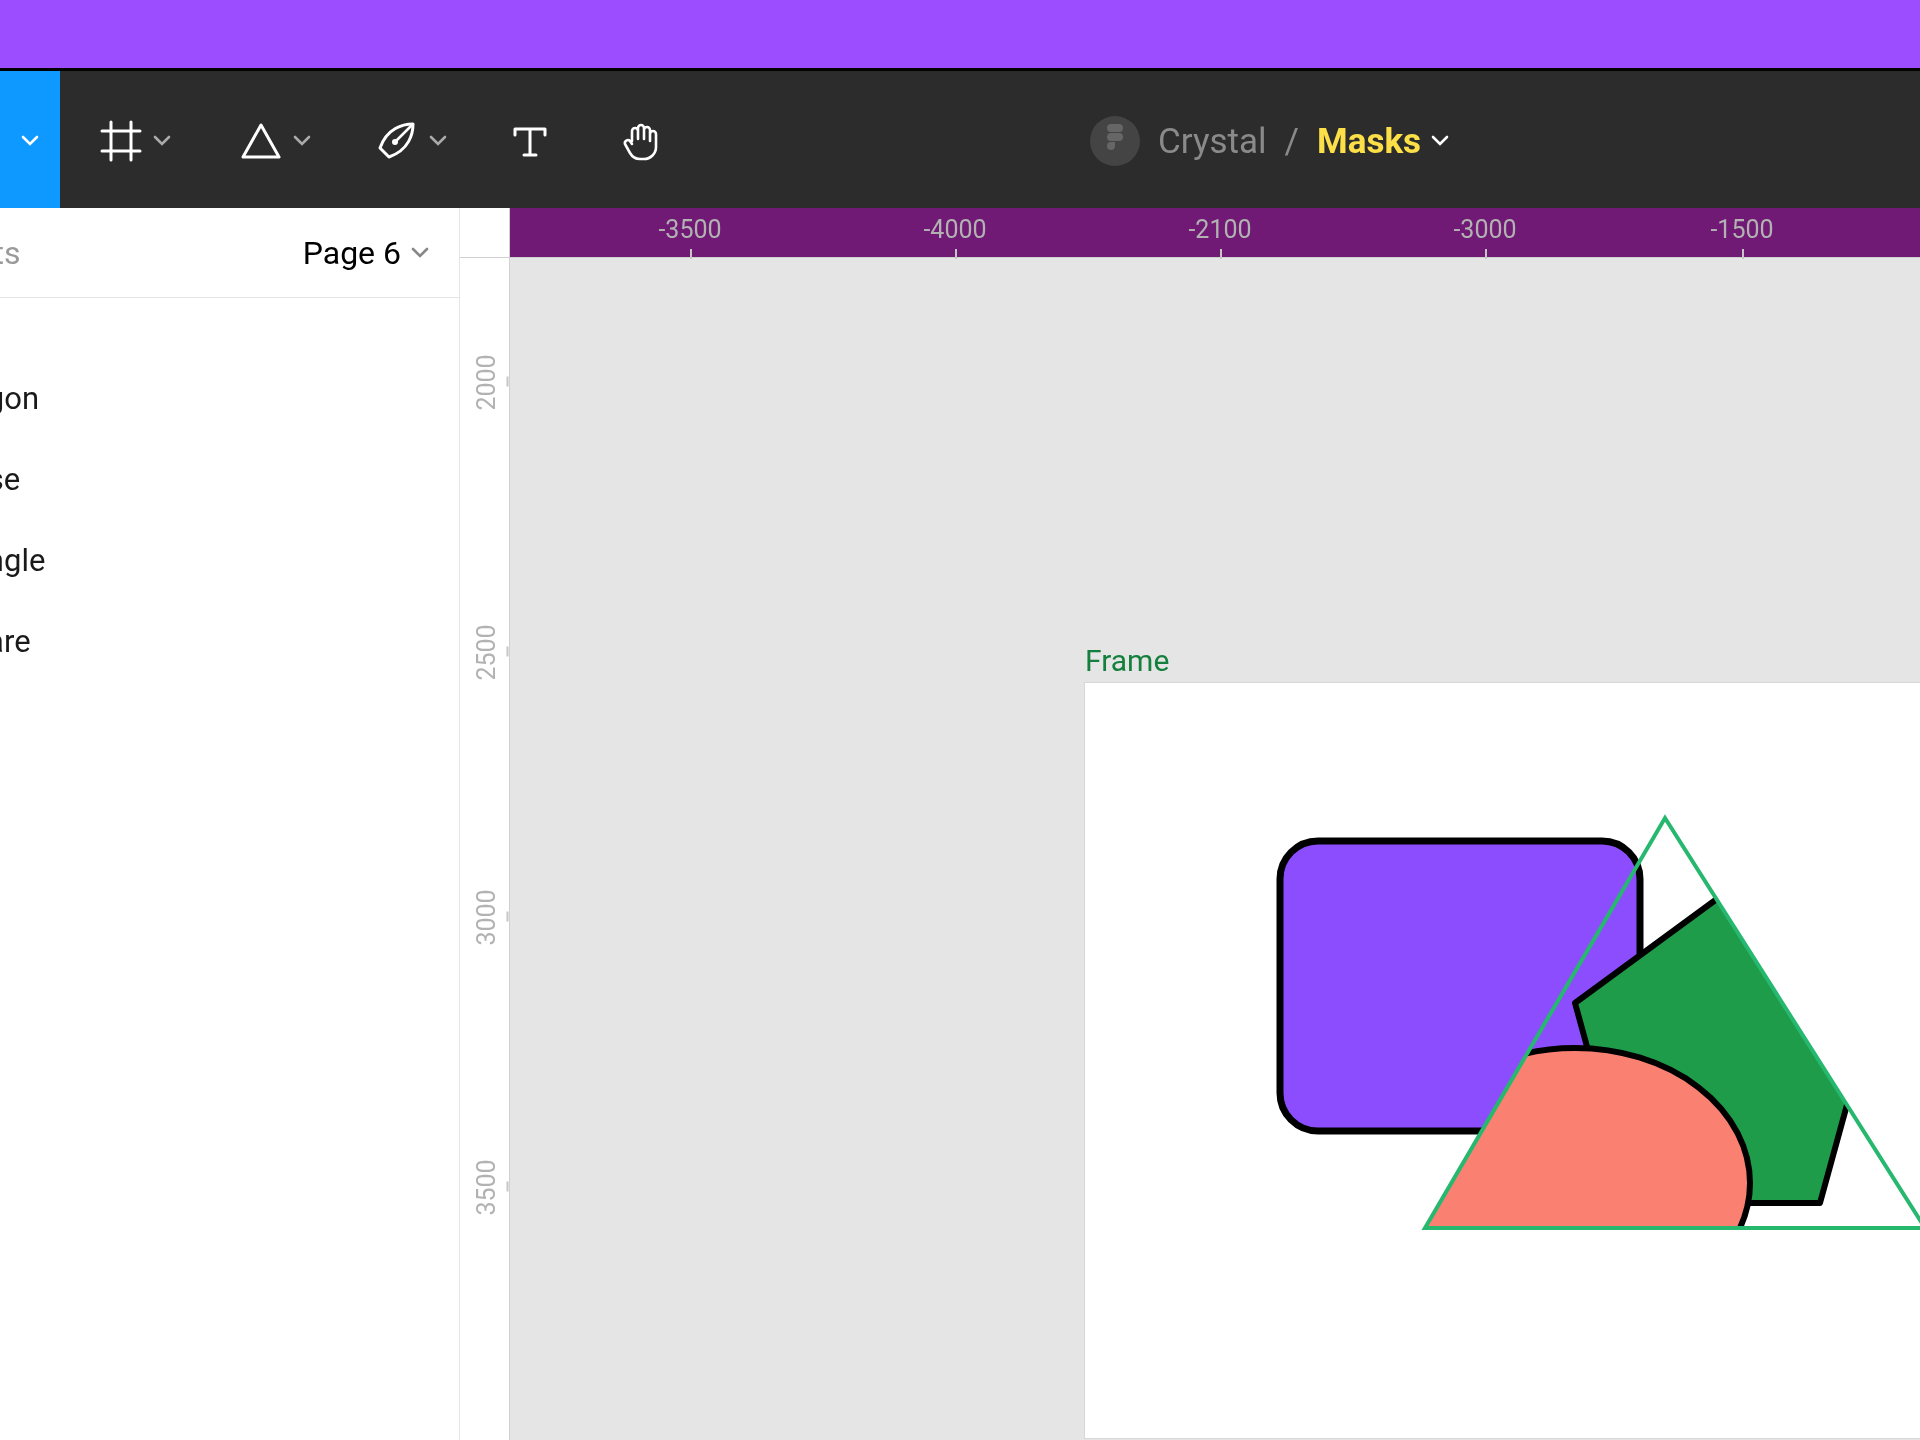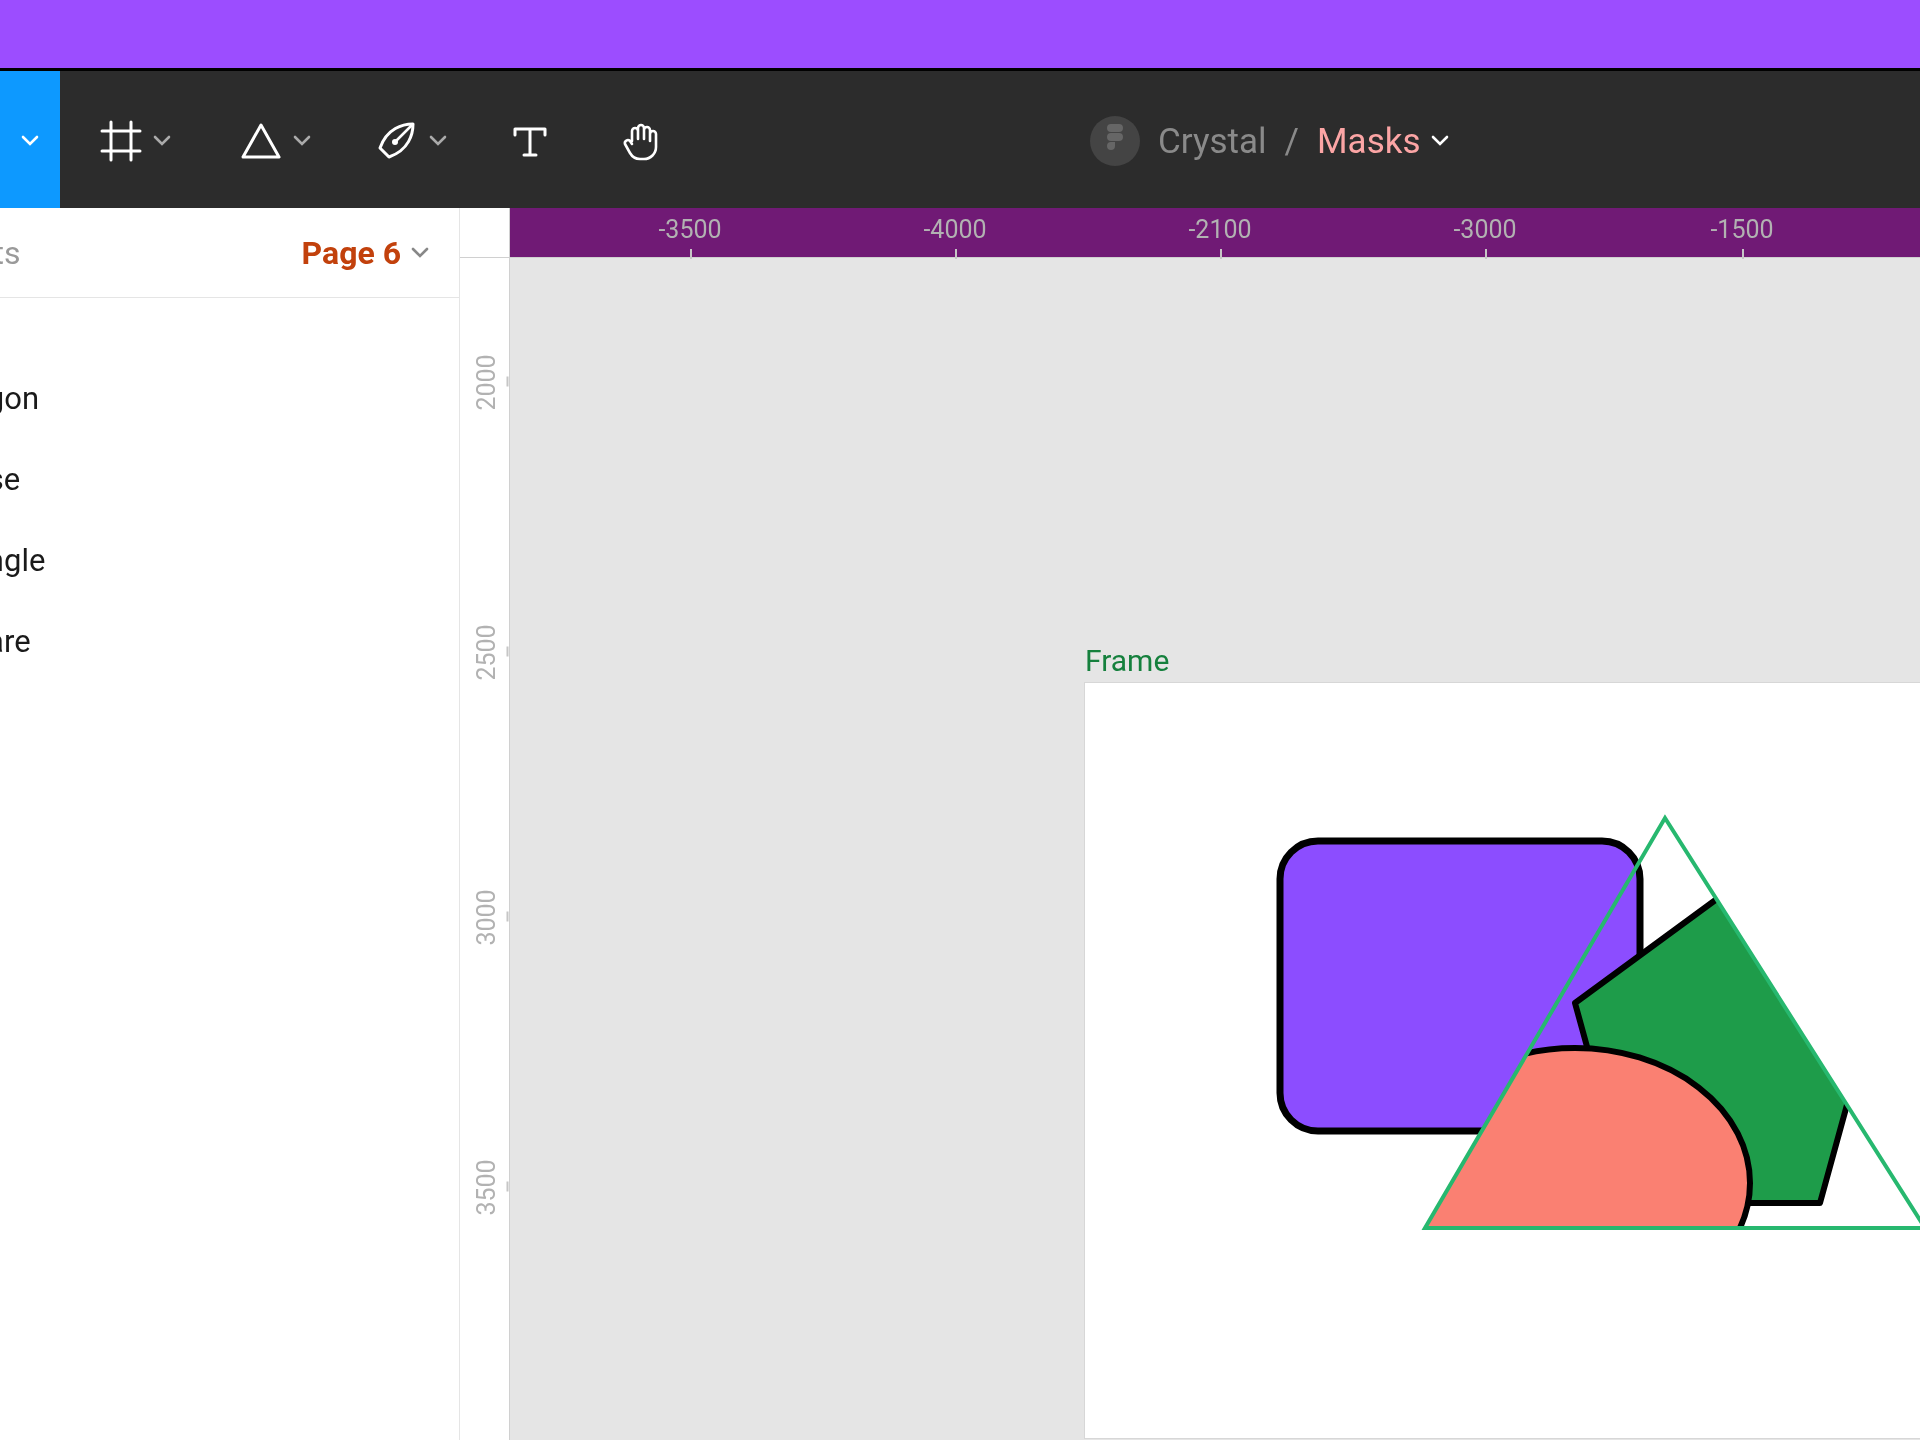--- a/index.html
+++ b/index.html
@@ -12,25 +12,25 @@
   .move{ left:0; width:60px; background:#0D99FF; }
   .frame{ left:80px; width:110px; }
   .shape{ left:220px; width:110px; }
   .pen{ left:355px; width:110px; }
   .text{ left:490px; width:80px; }
   .hand{ left:600px; width:80px; }
   .center{ position:absolute; left:1090px; top:0; height:140px; display:flex; align-items:center; gap:18px; font-size:35px; }
   .avatar{ width:50px; height:50px; border-radius:50%; background:#444; display:flex; align-items:center; justify-content:center; }
   .crystal{ color:#8a8a8a; cursor:pointer; }
   .slash{ color:#8a8a8a; }
-  .masks{ color:#fca5a5; cursor:pointer; display:flex; align-items:center; gap:10px; }
+  .masks{ color:#fde047; cursor:pointer; display:flex; align-items:center; gap:10px;font-weight:bold; }
   .sidebar{ position:absolute; left:0; top:208px; width:460px; height:1232px; background:#fff; border-right:1px solid #e5e5e5; }
   .sb-head{ height:90px; display:flex; align-items:center; justify-content:space-between; padding:0 30px 0 0; border-bottom:1px solid #e5e5e5; }
   .sb-head-l{ font-size:32px; color:#9a9a9a; margin-left:-40px; }
-  .sb-page{ font-size:32px; color:#c2410c; display:flex; align-items:center; gap:10px; cursor:pointer;font-weight:bold; }
+  .sb-page{ font-size:32px; color:#000000; display:flex; align-items:center; gap:10px; cursor:pointer; }
   .layers{ padding-top:60px; }
   .layer{ font-size:31px; color:#1a1a1a; padding:22px 0 22px 0; margin-left:-30px; cursor:pointer; }
   .rulers{ position:absolute; left:460px; top:208px; width:1460px; height:1232px; background:#e5e5e5; }
   .h-ruler{ position:absolute; left:50px; top:0; right:0; height:50px; background:#701a75; border-bottom:1px solid #d0d0d0; }
   .h-tick{ position:absolute; text-align:center; font-size:25px; color:#b2b2b2; top:7px; }
   .h-tick::after{ content:""; position:absolute; left:50%; top:34px; width:2px; height:10px; background:#c6c6c6; }
   .v-ruler{ position:absolute; left:0; top:50px; width:50px; bottom:0; background:#fff; border-right:1px solid #d0d0d0; }
   .v-tick{ position:absolute; font-size:25px; color:#b2b2b2; transform:rotate(-90deg); transform-origin:center; white-space:nowrap; width:80px; text-align:center; left:-14px; }
   .v-tick::after{ content:""; position:absolute; left:50%; bottom:-12px; width:2px; height:10px; background:#c6c6c6; transform:rotate(90deg); }
   .corner{ position:absolute; left:0; top:0; width:50px; height:50px; background:#fff; border-right:1px solid #d0d0d0; border-bottom:1px solid #d0d0d0; }

